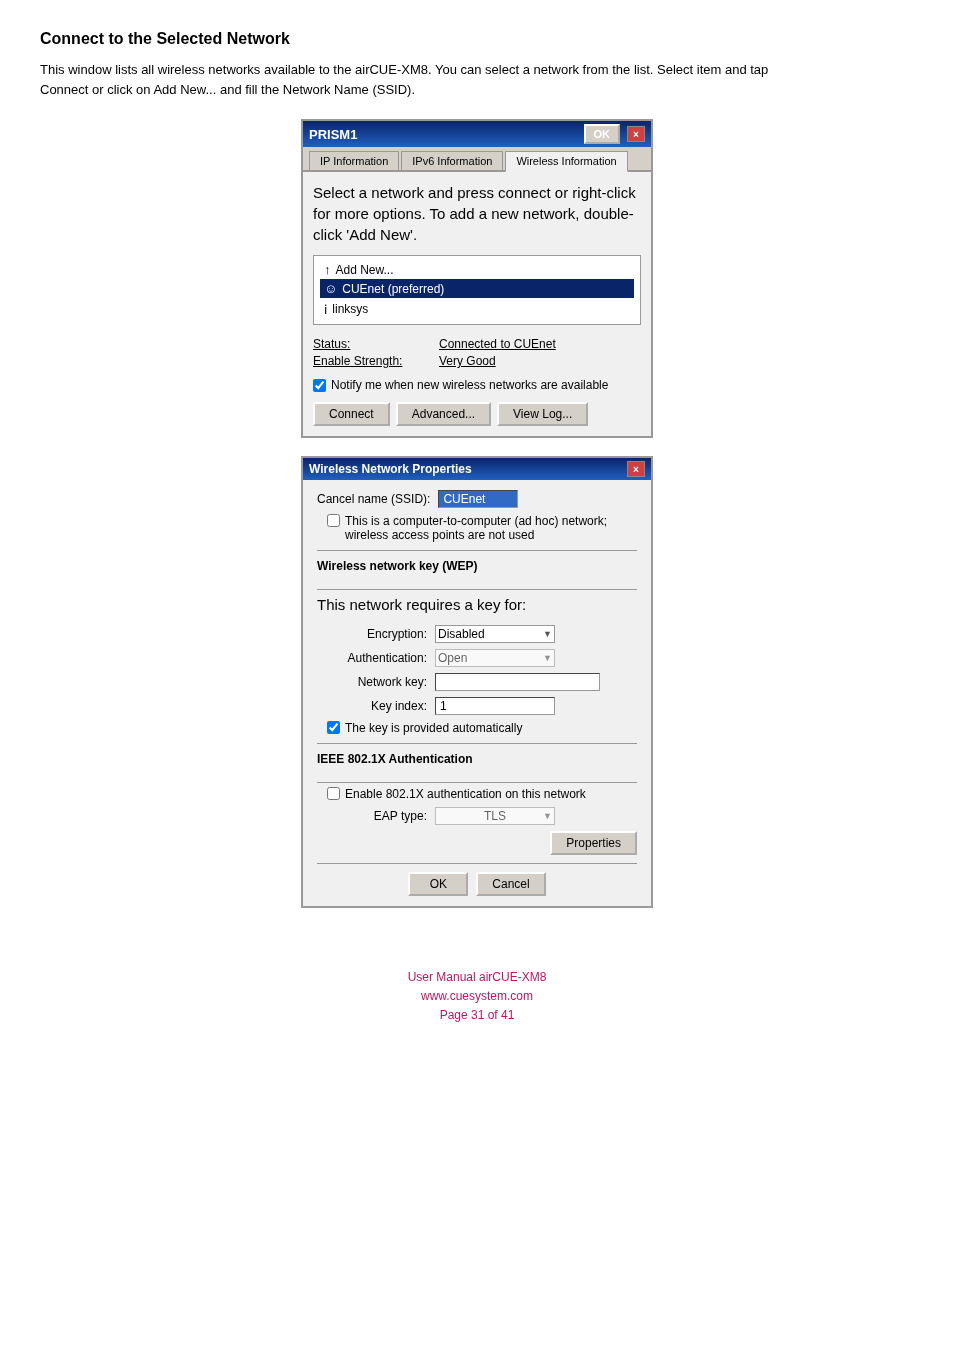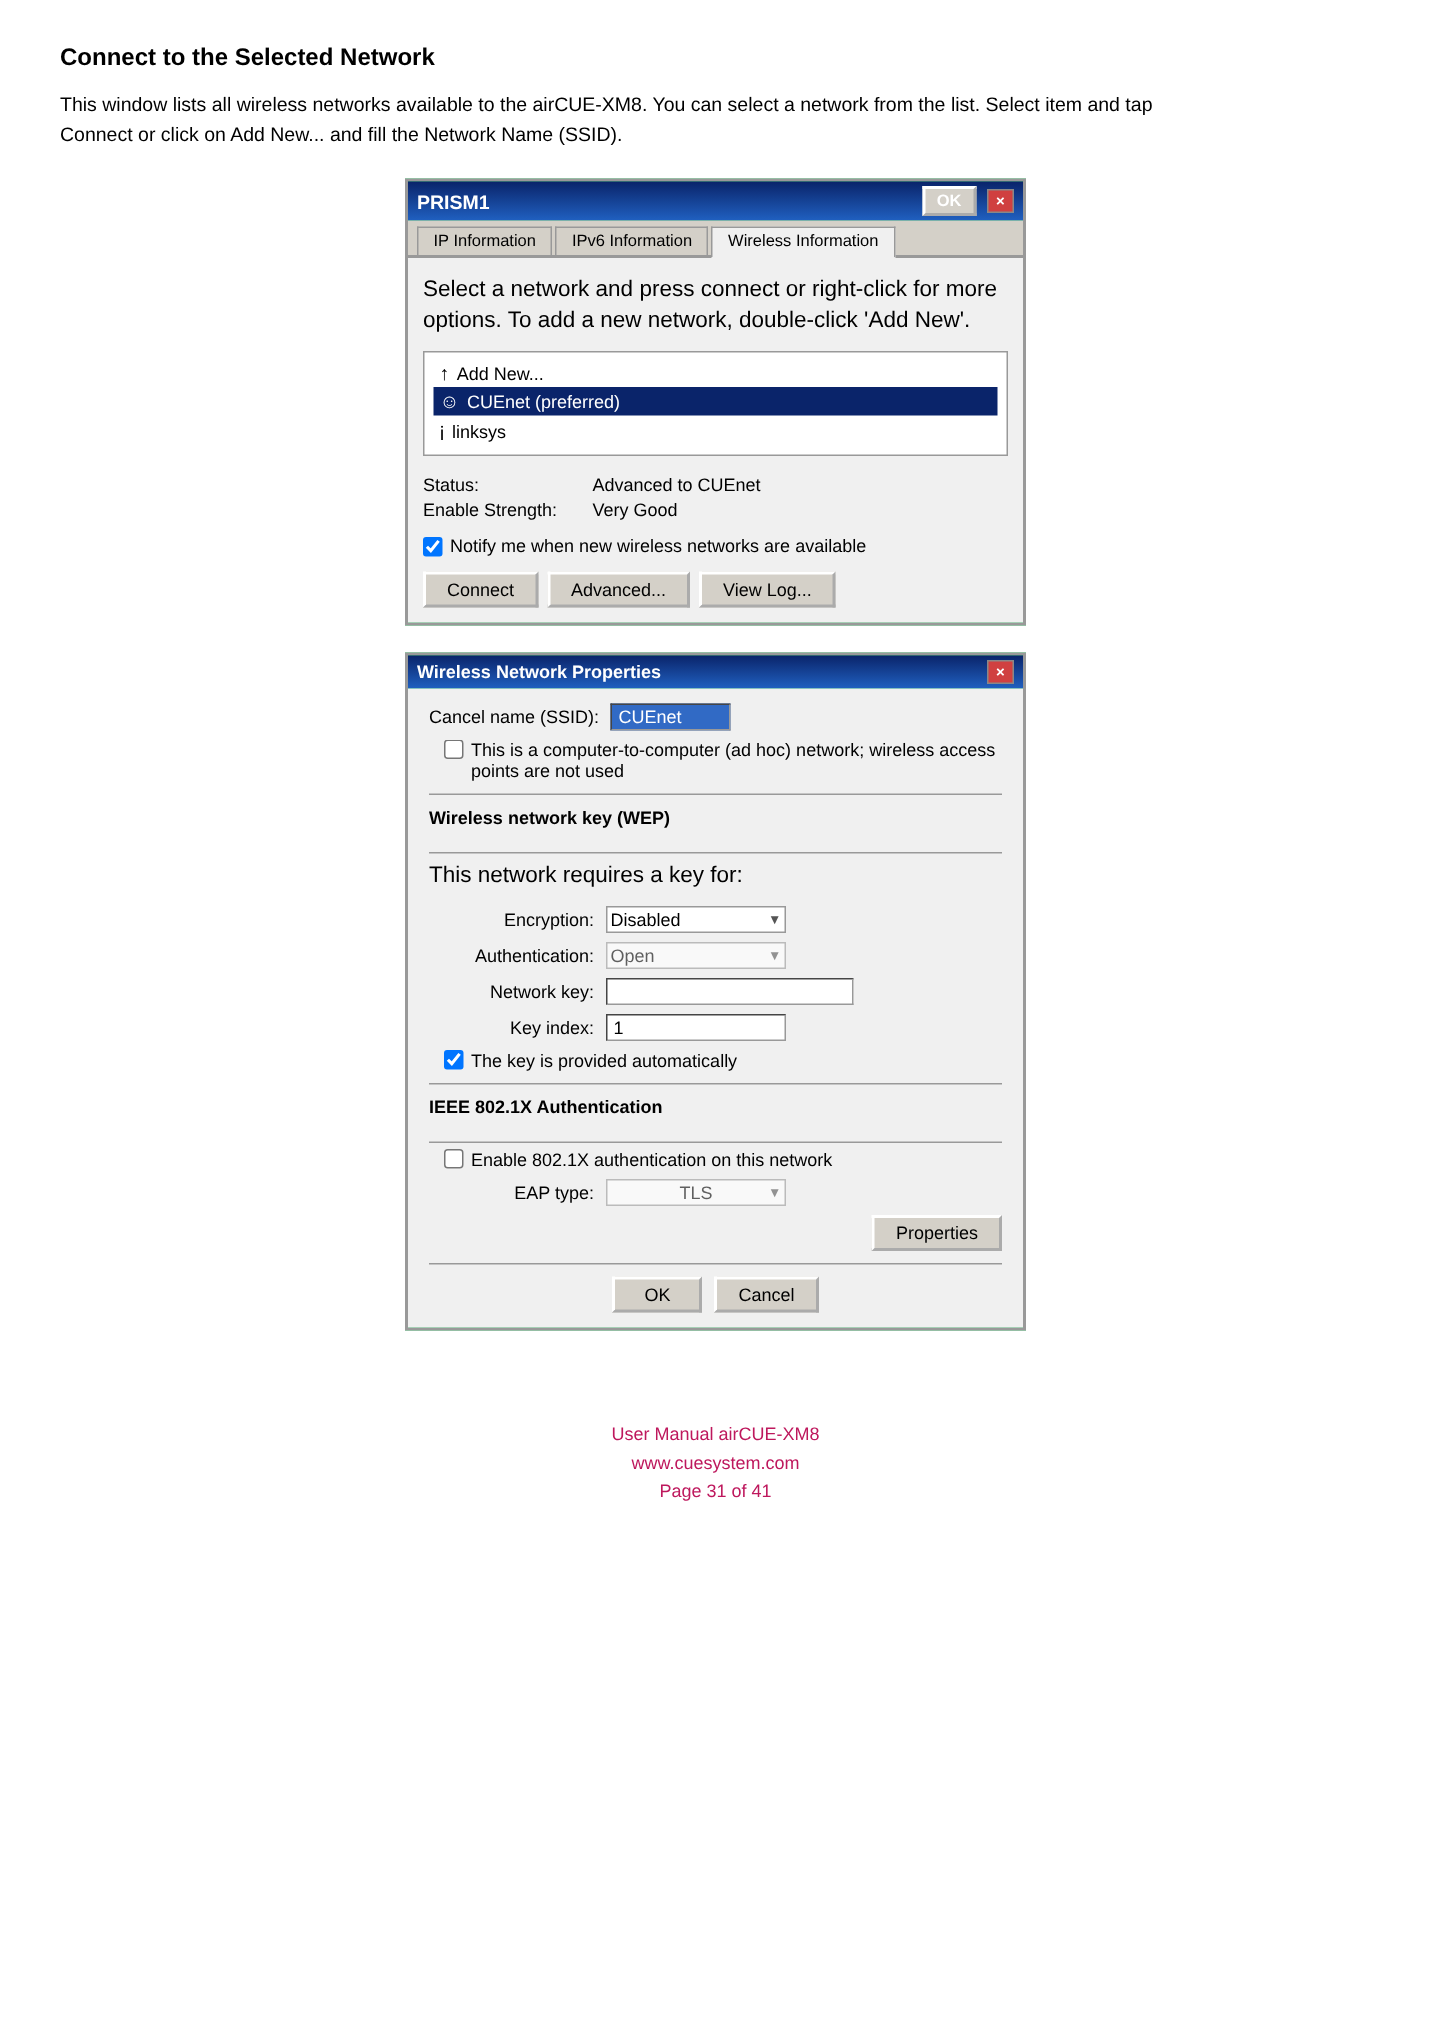--- a/index.html
+++ b/index.html
@@ -29,22 +29,22 @@
     .windows-container {
       display: flex;
       flex-direction: column;
       align-items: center;
       gap: 18px;
     }
 
     
     .win {
       border: 2px solid #999;
-      background: #22c55e;
-      width: 414px;
+      background: #14532d;
+      width: 352px;
       font-size: 12px;
     }
 
     .win-titlebar {
       background: linear-gradient(to bottom, #0a246a, #2060c0);
       color: #fff;
       font-weight: bold;
       font-size: 13px;
       padding: 3px 6px;
       display: flex;
@@ -140,23 +140,24 @@
       font-size: 13px;
     }
 
     
     .status-area {
       margin-bottom: 10px;
     }
 
     .status-row {
       display: flex;
-      gap: 13px;
+      gap: 26px;
       font-size: 12px;
       margin-bottom: 3px;
+      text-decoration: underline;
     }
 
     .status-label {
       min-width: 100px;
     }
 
     
     .checkbox-row {
       display: flex;
       align-items: center;
@@ -330,21 +331,21 @@
         </div>
         <div class="network-item">
           <span class="network-icon">ℹ</span>
           <span>linksys</span>
         </div>
       </div>
 
       <div class="status-area">
         <div class="status-row">
           <span class="status-label">Status:</span>
-          <span>Advanced to CUEnet</span>
+          <span>Connected to CUEnet</span>
         </div>
         <div class="status-row">
           <span class="status-label">Enable Strength:</span>
           <span>Very Good</span>
         </div>
       </div>
 
       <div class="checkbox-row">
         <input type="checkbox" checked="" style="">
         <span>Notify me when new wireless networks are available</span>

